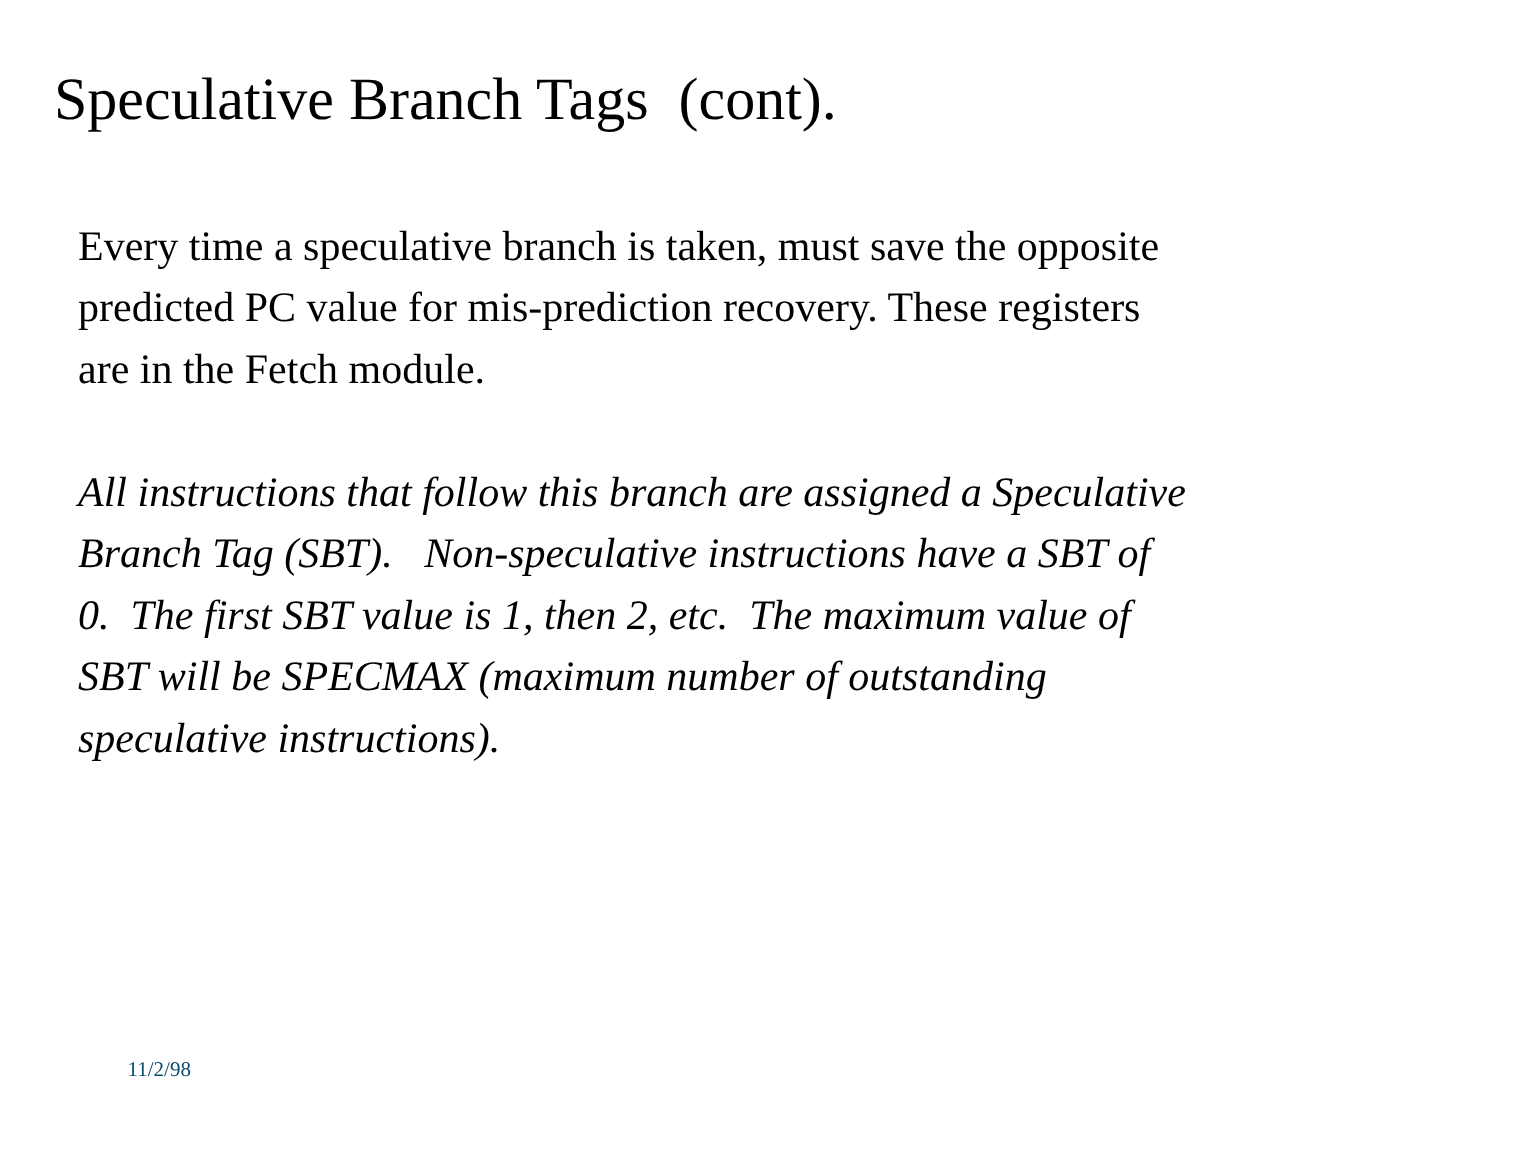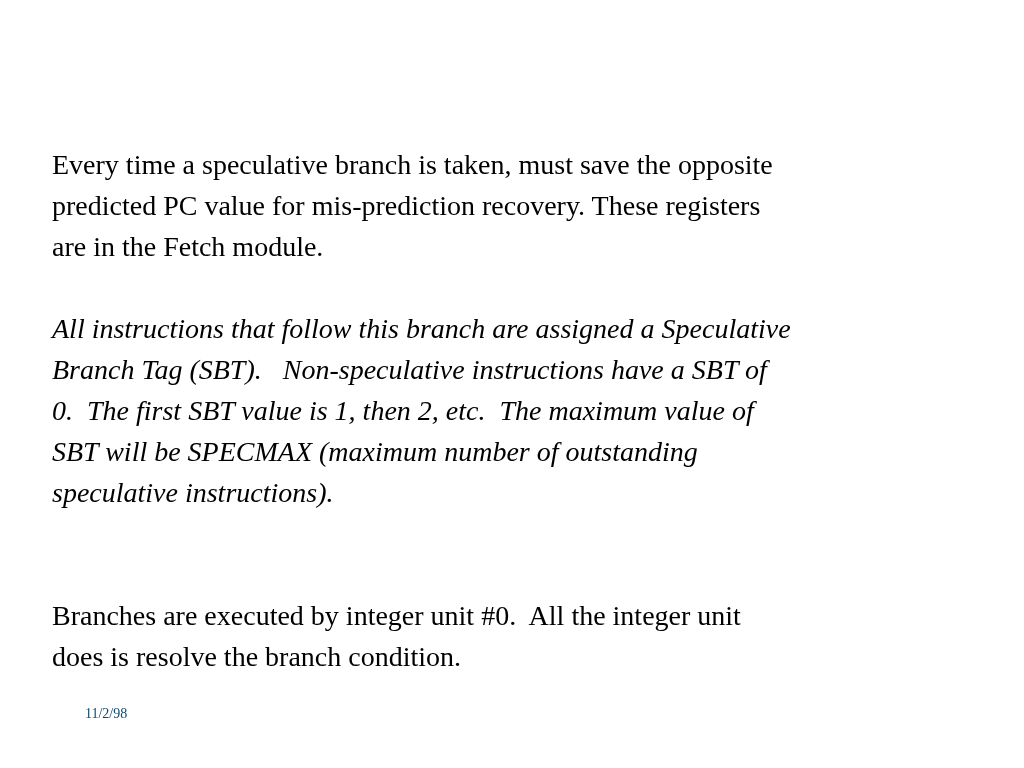--- a/index.html
+++ b/index.html
@@ -61,33 +61,32 @@
     line-height: 18px;
     white-space: pre;
     color: #0c4a6e;
   }
 </style>
 </head>
 <body>
 
 <div class="slide">
 
+  <div class="slide-title">Speculative Branch Tags  (cont).</div>
 
   <div class="body-block">
 
     <p class="para para-gap-1">Every time a speculative branch is taken, must save the opposite
 predicted PC value for mis-prediction recovery. These registers
 are in the Fetch module.</p>
 
     <p class="para para-gap-2">All instructions that follow this branch are assigned a Speculative
 Branch Tag (SBT).   Non-speculative instructions have a SBT of
 0.  The first SBT value is 1, then 2, etc.  The maximum value of
 SBT will be SPECMAX (maximum number of outstanding
 speculative instructions).</p>
 
-    <p class="para">Branches are executed by integer unit #0.  All the integer unit
-does is resolve the branch condition.</p>
 
   </div>
 
   <div class="footer-date">11/2/98</div>
 
 </div>
 
 </body></html>

